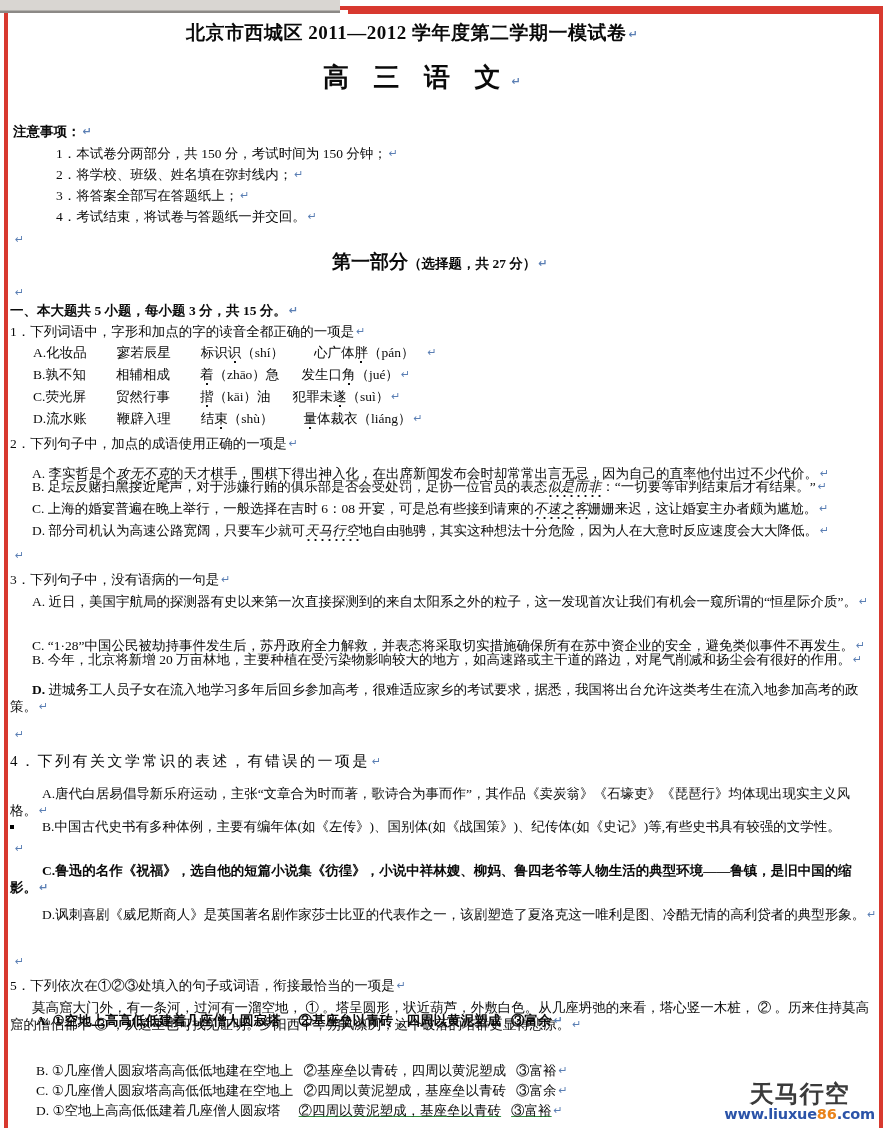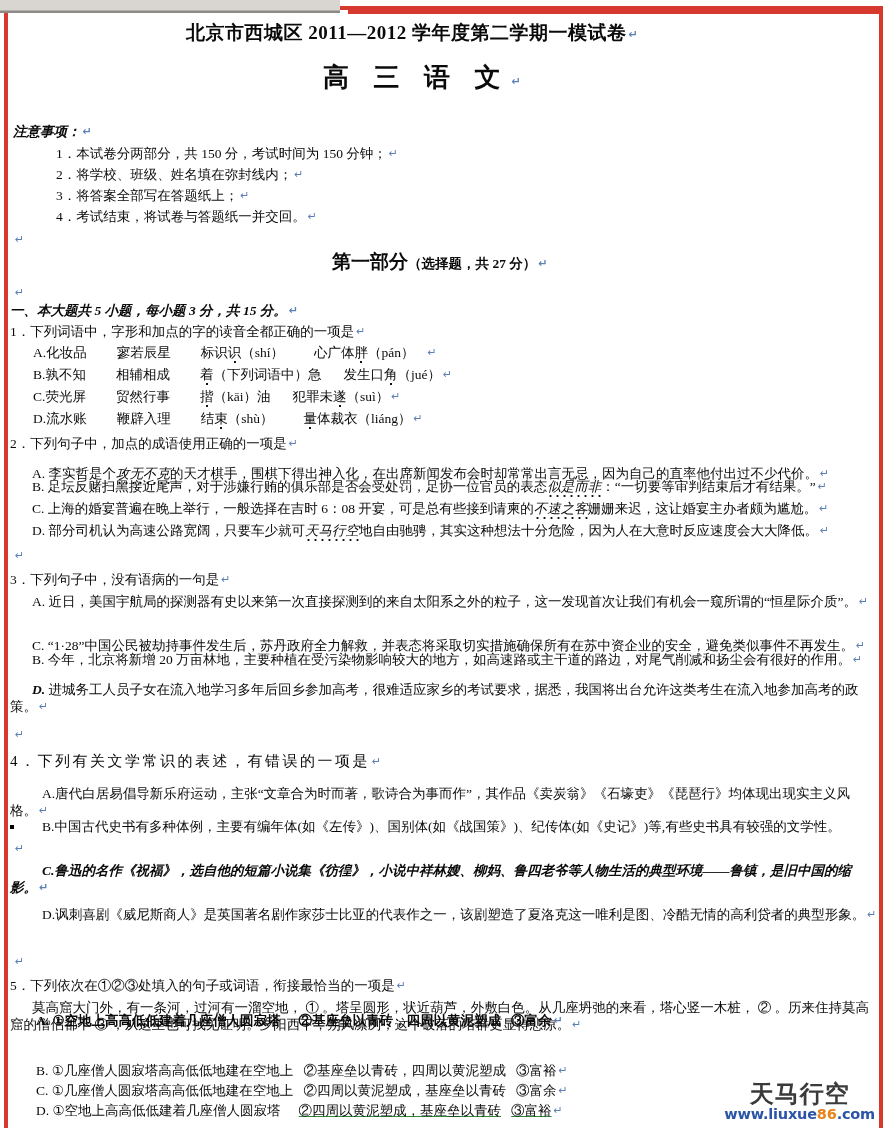--- a/index.html
+++ b/index.html
@@ -131,21 +131,21 @@
     letter-spacing: 9px;
   }
   .sec-title {
     font-size: 19px;
     font-weight: bold;
   }
   .sec-title .sub {
     font-size: 13.5px;
     font-weight: bold;
   }
-  .bold { font-weight: bold; font-style: italic; }
+  .bold { font-weight: bold; }
   .q4head {
     font-size: 15px;
     letter-spacing: 2.5px;
   }
 
   
   .pil {
     color: #5b7fb4;
     font-family: "DejaVu Sans", sans-serif;
     font-size: 11px;
@@ -297,21 +297,21 @@
 
     <div class="ln bold" style="left:10px; top:303px;"><span>一、本大题共 5 小题，每小题 3 分，共 15 分。</span><span class="pil">↵</span></div>
 
     <div class="ln" style="left:10px; top:324px;"><span>1．下列词语中，字形和加点的字的读音全都正确的一项是</span><span class="pil">↵</span></div>
 
     <div class="ln" style="left:33px; top:345px;">
       <span>A.</span><span>化妆品</span><span style="display:inline-block;width:30px"></span><span>寥若辰星</span><span style="display:inline-block;width:30px"></span><span>标识</span><span class="dot">识</span><span>（shí）</span><span style="display:inline-block;width:30px"></span><span>心广体</span><span class="dot">胖</span><span>（pán）</span><span class="pil">　↵</span>
     </div>
 
     <div class="ln" style="left:33px; top:367px;">
-      <span>B.</span><span>孰不知</span><span style="display:inline-block;width:30px"></span><span>相辅相成</span><span style="display:inline-block;width:30px"></span><span></span><span class="dot">着</span><span>（下列词语中）急</span><span style="display:inline-block;width:22px"></span><span>发生口</span><span class="dot">角</span><span>（jué）</span><span class="pil">↵</span>
+      <span>B.</span><span>孰不知</span><span style="display:inline-block;width:30px"></span><span>相辅相成</span><span style="display:inline-block;width:30px"></span><span></span><span class="dot">着</span><span>（zhāo）急</span><span style="display:inline-block;width:22px"></span><span>发生口</span><span class="dot">角</span><span>（jué）</span><span class="pil">↵</span>
     </div>
 
     <div class="ln" style="left:33px; top:389px;">
       <span>C.</span><span>荧光屏</span><span style="display:inline-block;width:30px"></span><span>贸然行事</span><span style="display:inline-block;width:30px"></span><span></span><span class="dot">揩</span><span>（kāi）油</span><span style="display:inline-block;width:22px"></span><span>犯罪未</span><span class="dot">遂</span><span>（suì）</span><span class="pil">↵</span>
     </div>
 
     <div class="ln" style="left:33px; top:411px;">
       <span>D.</span><span>流水账</span><span style="display:inline-block;width:30px"></span><span>鞭辟入理</span><span style="display:inline-block;width:30px"></span><span>结</span><span class="dot">束</span><span>（shù）</span><span style="display:inline-block;width:30px"></span><span></span><span class="dot">量</span><span>体裁衣（liáng）</span><span class="pil">↵</span>
     </div>
 

